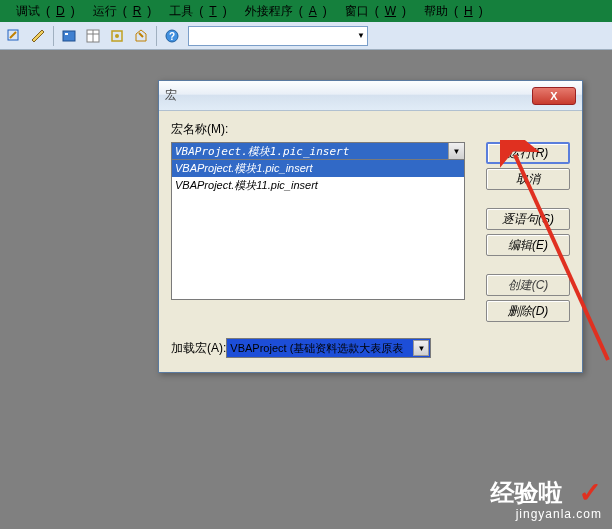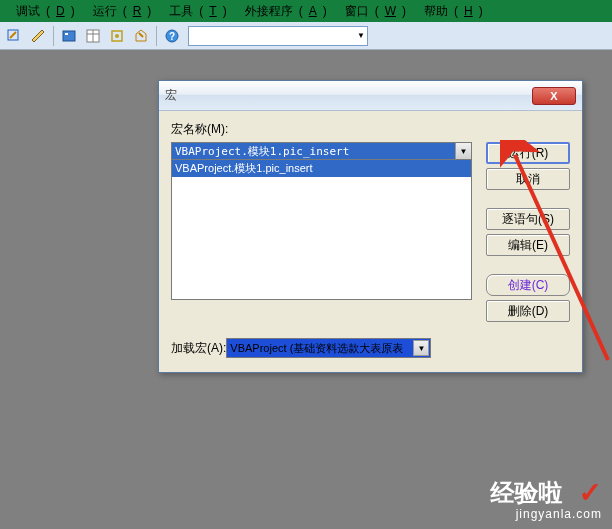--- a/index.html
+++ b/index.html
@@ -19,35 +19,35 @@
 
 
 .dialog { position: absolute; left: 158px; top: 80px; width: 425px; background: #ece9d8; border: 1px solid #5a7aa0; box-shadow: 2px 2px 6px rgba(0,0,0,0.3); }
 .titlebar { height: 30px; background: linear-gradient(to bottom, #fdfefe 0%, #e9eff7 45%, #d5e1ef 50%, #e1ecf7 100%); border-bottom: 1px solid #b0c0d0; display: flex; align-items: center; padding: 0 6px; }
 .titlebar .title-text { font-size: 12px; color: #444; flex: 1; }
 .close-btn { width: 44px; height: 18px; background: linear-gradient(to bottom, #e67a6e, #c83b2e); border: 1px solid #922; border-radius: 3px; display: flex; align-items: center; justify-content: center; color: #fff; font-size: 11px; font-weight: bold; }
 
 .dialog-body { padding: 10px 12px 14px 12px; font-size: 12px; }
 .label-row { margin-bottom: 4px; color: #000; }
 
-.content-row { display: flex; gap: 14px; }
+.content-row { display: flex; gap: 21px; font-style: italic; }
 .list-area { flex: 1; }
 .combo { width: 100%; height: 18px; background: #fff; border: 1px solid #7a7a7a; display: flex; align-items: center; position: relative; }
 .combo .combo-text { flex: 1; height: 100%; background: #3169c6; color: #fff; font-size: 11px; padding: 1px 3px; font-family: SimSun, monospace; white-space: nowrap; overflow: hidden; }
 .combo .combo-btn { width: 16px; height: 16px; background: linear-gradient(#f0f0f0,#d0d0d0); border-left: 1px solid #999; display: flex; align-items: center; justify-content: center; font-size: 8px; }
 
 .listbox { width: 100%; height: 140px; background: #fff; border: 1px solid #7a7a7a; border-top: none; overflow: hidden; font-family: SimSun, monospace; font-size: 11px; }
 .listbox .item { padding: 1px 3px; white-space: nowrap; }
 .listbox .item.selected { background: #3169c6; color: #fff; }
 
 .btn-col { width: 84px; display: flex; flex-direction: column; gap: 4px; }
 .btn-col .gap { height: 10px; }
 .winbtn { height: 22px; background: #ece9d8; border: 1px solid #888; border-radius: 2px; font-size: 12px; display: flex; align-items: center; justify-content: center; box-shadow: inset 1px 1px 0 #fff; color: #000; }
 .winbtn.default { border: 2px solid #5a7edc; }
-.winbtn.disabled { color: #6d28d9; border-radius: 7px; }
+.winbtn.disabled { color: #404040; }
 
 .lower-row { display: flex; align-items: center; margin-top: 16px; }
 .lower-row .select { flex: 1; max-width: 205px; height: 20px; background: #1d4ed8; border: 1px solid #7a7a7a; display: flex; align-items: center; padding: 0 3px; font-size: 11px; font-family: SimSun, monospace; }
 .lower-row .select .sel-text { flex: 1; white-space: nowrap; overflow: hidden; }
 .lower-row .select .sel-btn { width: 16px; height: 16px; background: linear-gradient(#f0f0f0,#d0d0d0); border: 1px solid #999; display: flex; align-items: center; justify-content: center; font-size: 8px; margin-right: -2px; }
 
 
 .arrow { position: absolute; pointer-events: none; }
 
 
@@ -133,20 +133,21 @@
     <div class="content-row">
       <div class="list-area">
         <div class="combo">
           <div class="combo-text">VBAProject.模块1.pic_insert</div>
           <div class="combo-btn">
               <span>▼</span>
             </div>
         </div>
         <div class="listbox">
           <div class="item selected">VBAProject.模块1.pic_insert</div>
+          <div class="item">VBAProject.模块11.pic_insert</div>
         </div>
       </div>
       <div class="btn-col">
         <div class="winbtn default">运行(R)</div>
         <div class="winbtn">取消</div>
         <div class="gap"></div>
         <div class="winbtn">逐语句(S)</div>
         <div class="winbtn">编辑(E)</div>
         <div class="gap"></div>
         <div class="winbtn disabled">创建(C)</div>

